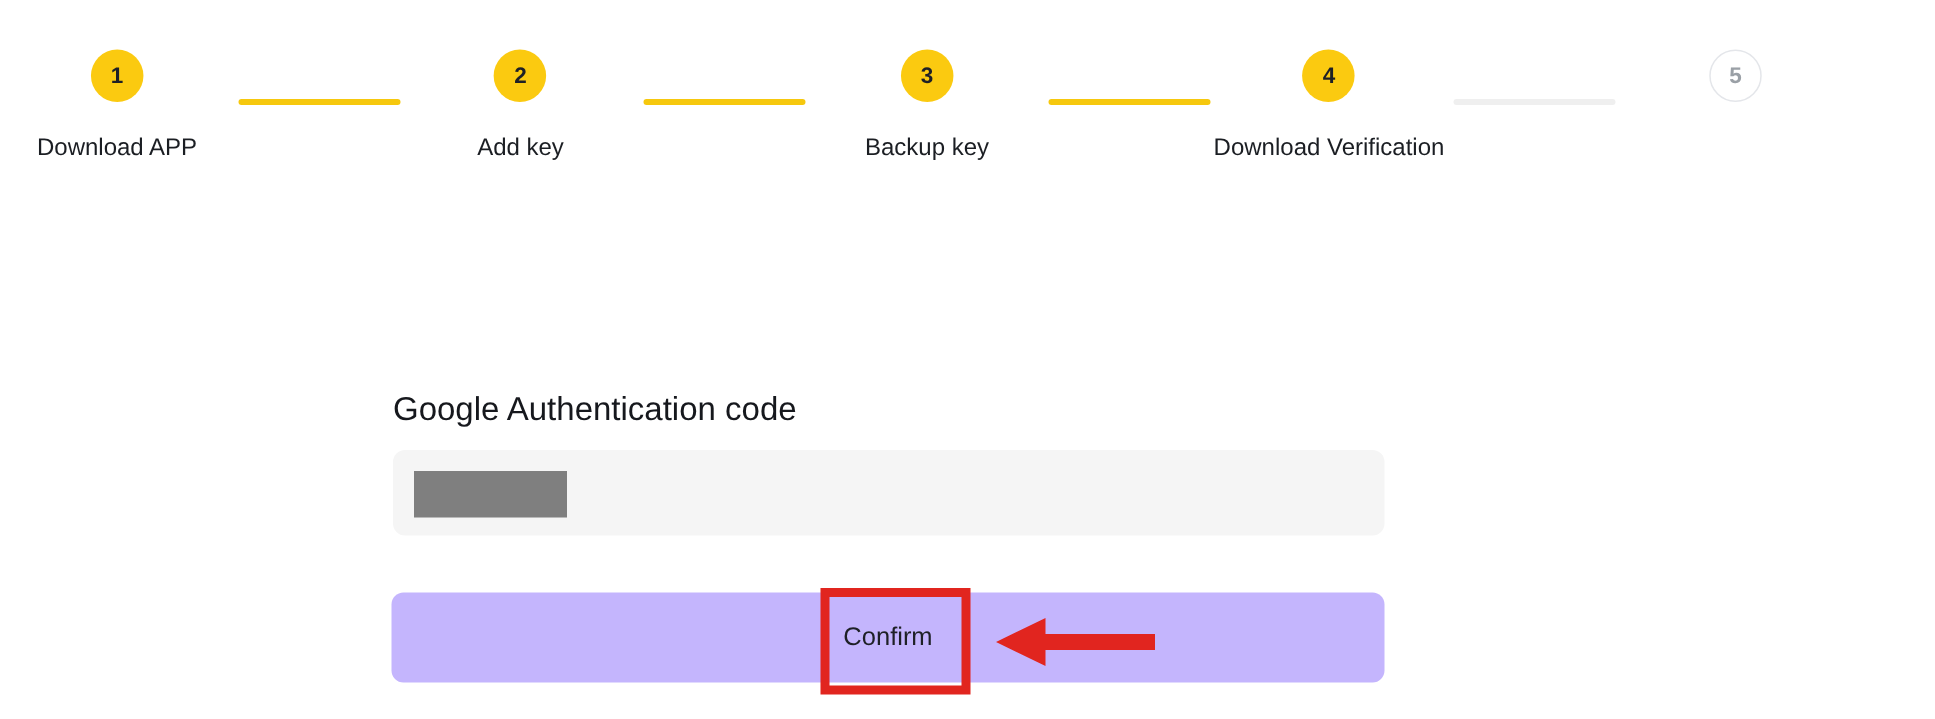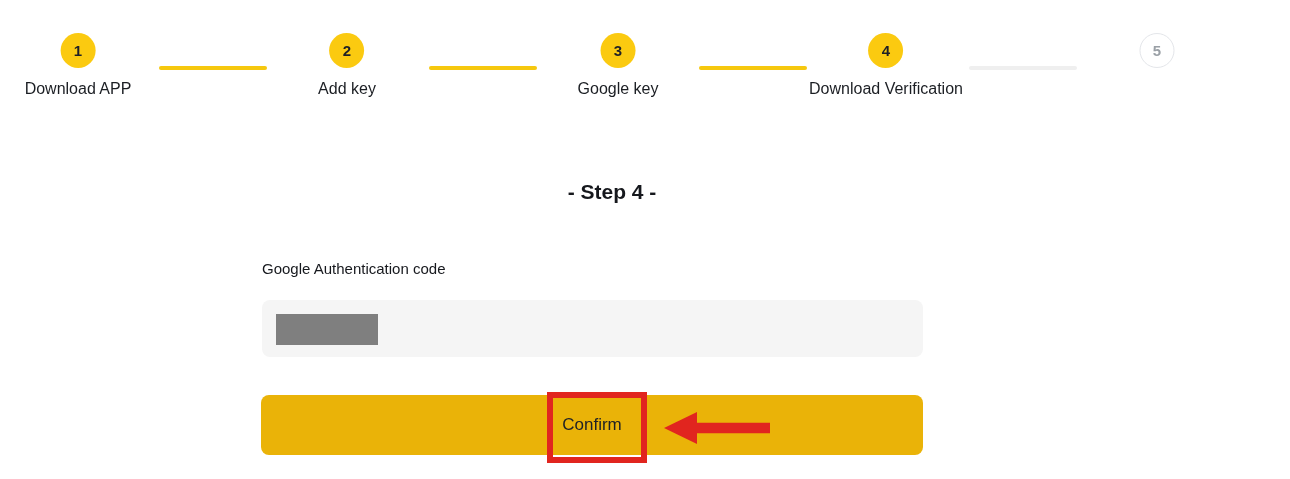--- a/index.html
+++ b/index.html
@@ -20,21 +20,21 @@
   }
   .step-circle {
     width:35px; height:35px; border-radius:50%;
     display:flex; align-items:center; justify-content:center;
     font-size:15px; font-weight:700;
     box-sizing:border-box;
   }
   .step-circle.done { background:#fbca10; color:#1e2026; }
   .step-circle.todo { background:#ffffff; border:1px solid #e4e6ea; color:#9aa0a6; }
   .step-label {
-    margin-top:12px; font-size:16px; color:#1b1e23;
+    margin-top:22px; font-size:16px; color:#1b1e23;
     white-space:nowrap; line-height:1.1;
   }
   .connector {
     position:absolute; top:66px; height:4px; width:108px;
     transform:translateX(-50%); border-radius:2px;
   }
   .connector.done { background:#f6c80e; }
   .connector.pending { background:#efefef; }
 
   .s1 { left:78px; }  .c1 { left:213px; }
@@ -43,36 +43,36 @@
   .s4 { left:886px; } .c4 { left:1023px; }
   .s5 { left:1157px; }
 
   
   .step-heading {
     position:absolute; left:0; top:180px; width:1224px;
     text-align:center; font-size:21px; font-weight:700; color:#16181d;
   }
   .field-label {
     position:absolute; left:262px; top:260px;
-    font-size:15px; font-weight:500; color:#16181d;
+    font-size:22px; font-weight:500; color:#16181d;
   }
   .code-input {
     position:absolute; left:262px; top:300px;
     width:661px; height:57px;
     background:#f5f5f5; border:none; border-radius:8px;
     box-sizing:border-box; cursor:text;
   }
   .redaction {
     position:absolute; left:14px; top:14px;
     width:102px; height:31px; background:#7f7f7f;
   }
   .confirm-btn {
     position:absolute; left:261px; top:395px;
     width:662px; height:60px;
-    background:#eab308; border:none; border-radius:8px;
+    background:#c4b5fd; border:none; border-radius:8px;
     display:flex; align-items:center; justify-content:center;
     font-family:"Liberation Sans", sans-serif;
     font-size:17px; font-weight:500; color:#1e2026;
     cursor:pointer;
   }
 
   
   .highlight-box {
     position:absolute; left:547px; top:392px;
     width:100px; height:71px;
@@ -98,36 +98,35 @@
     <div class="connector done c1"></div>
 
     <div class="step s2">
       <div class="step-circle done">2</div>
       <div class="step-label">Add key</div>
     </div>
     <div class="connector done c2"></div>
 
     <div class="step s3">
       <div class="step-circle done">3</div>
-      <div class="step-label">Google key</div>
+      <div class="step-label">Backup key</div>
     </div>
     <div class="connector done c3"></div>
 
     <div class="step s4">
       <div class="step-circle done">4</div>
       <div class="step-label">Download Verification</div>
     </div>
     <div class="connector pending c4"></div>
 
     <div class="step s5">
       <div class="step-circle todo">5</div>
     </div>
   </div>
 
-  <div class="step-heading">- Step 4 -</div>
 
   <div class="field-label">Google Authentication code</div>
 
   <div class="code-input">
     <div class="redaction"></div>
   </div>
 
   <button class="confirm-btn">
     <span>Confirm</span>
   </button>

